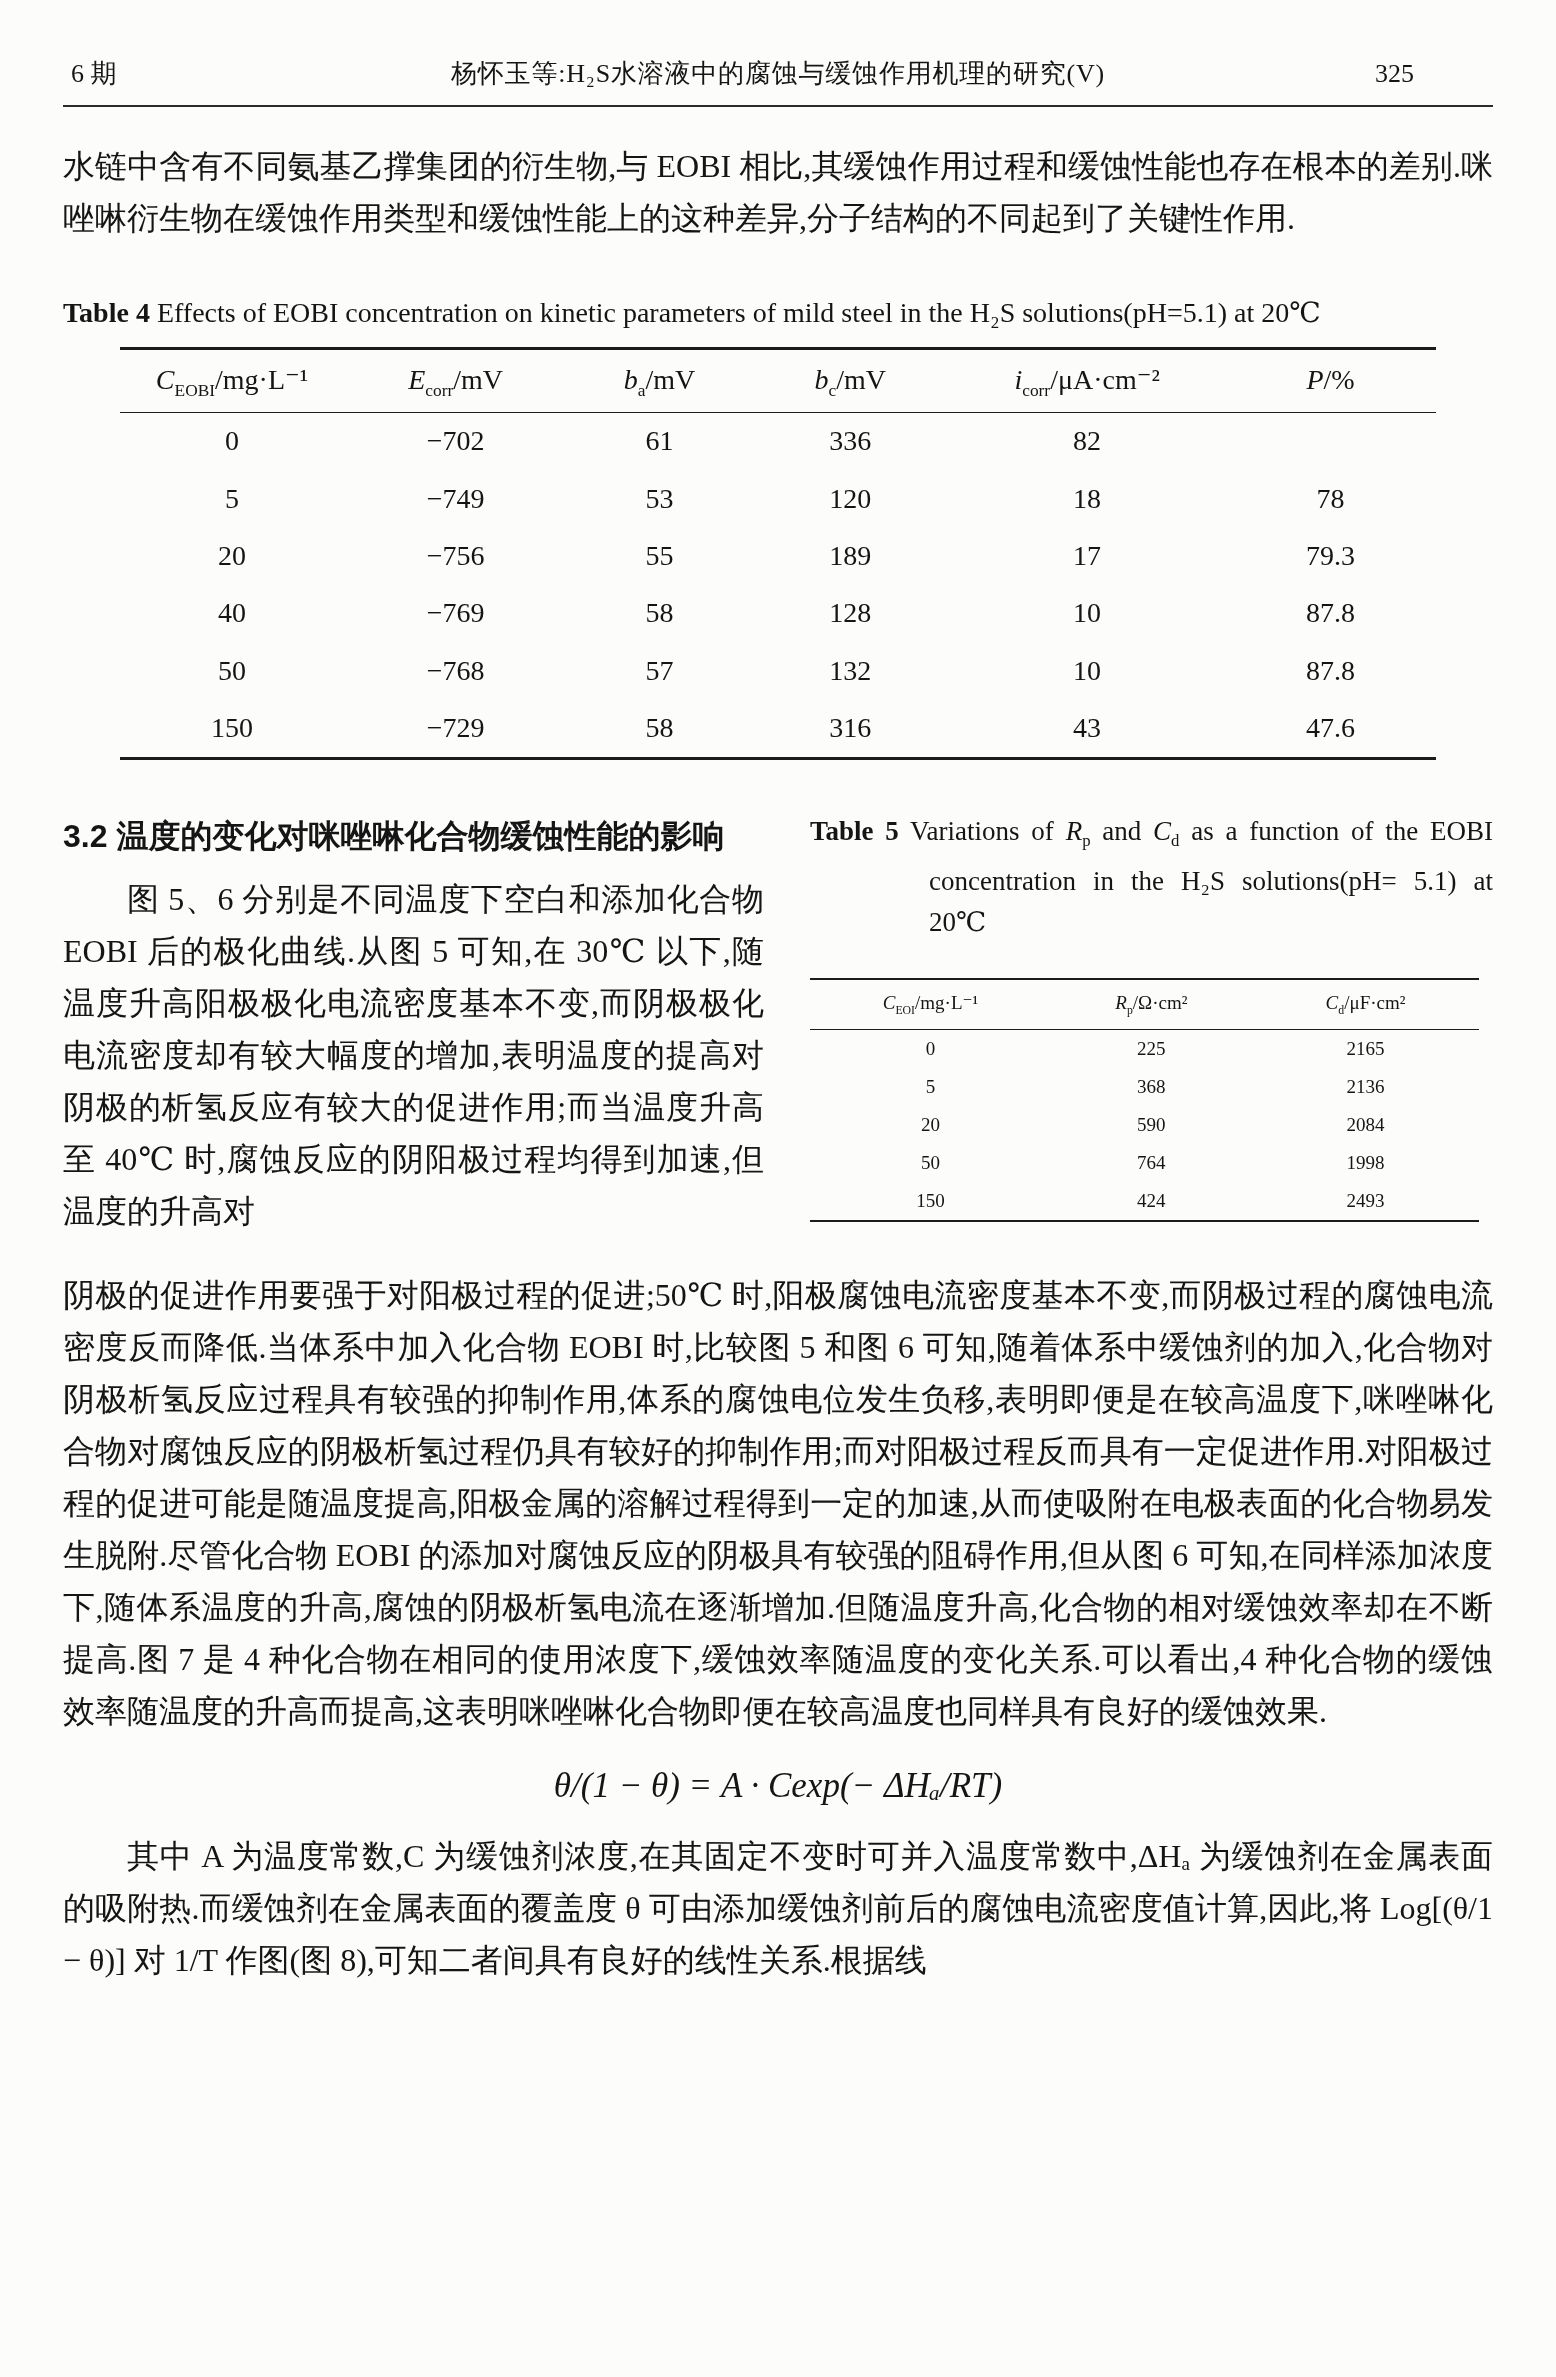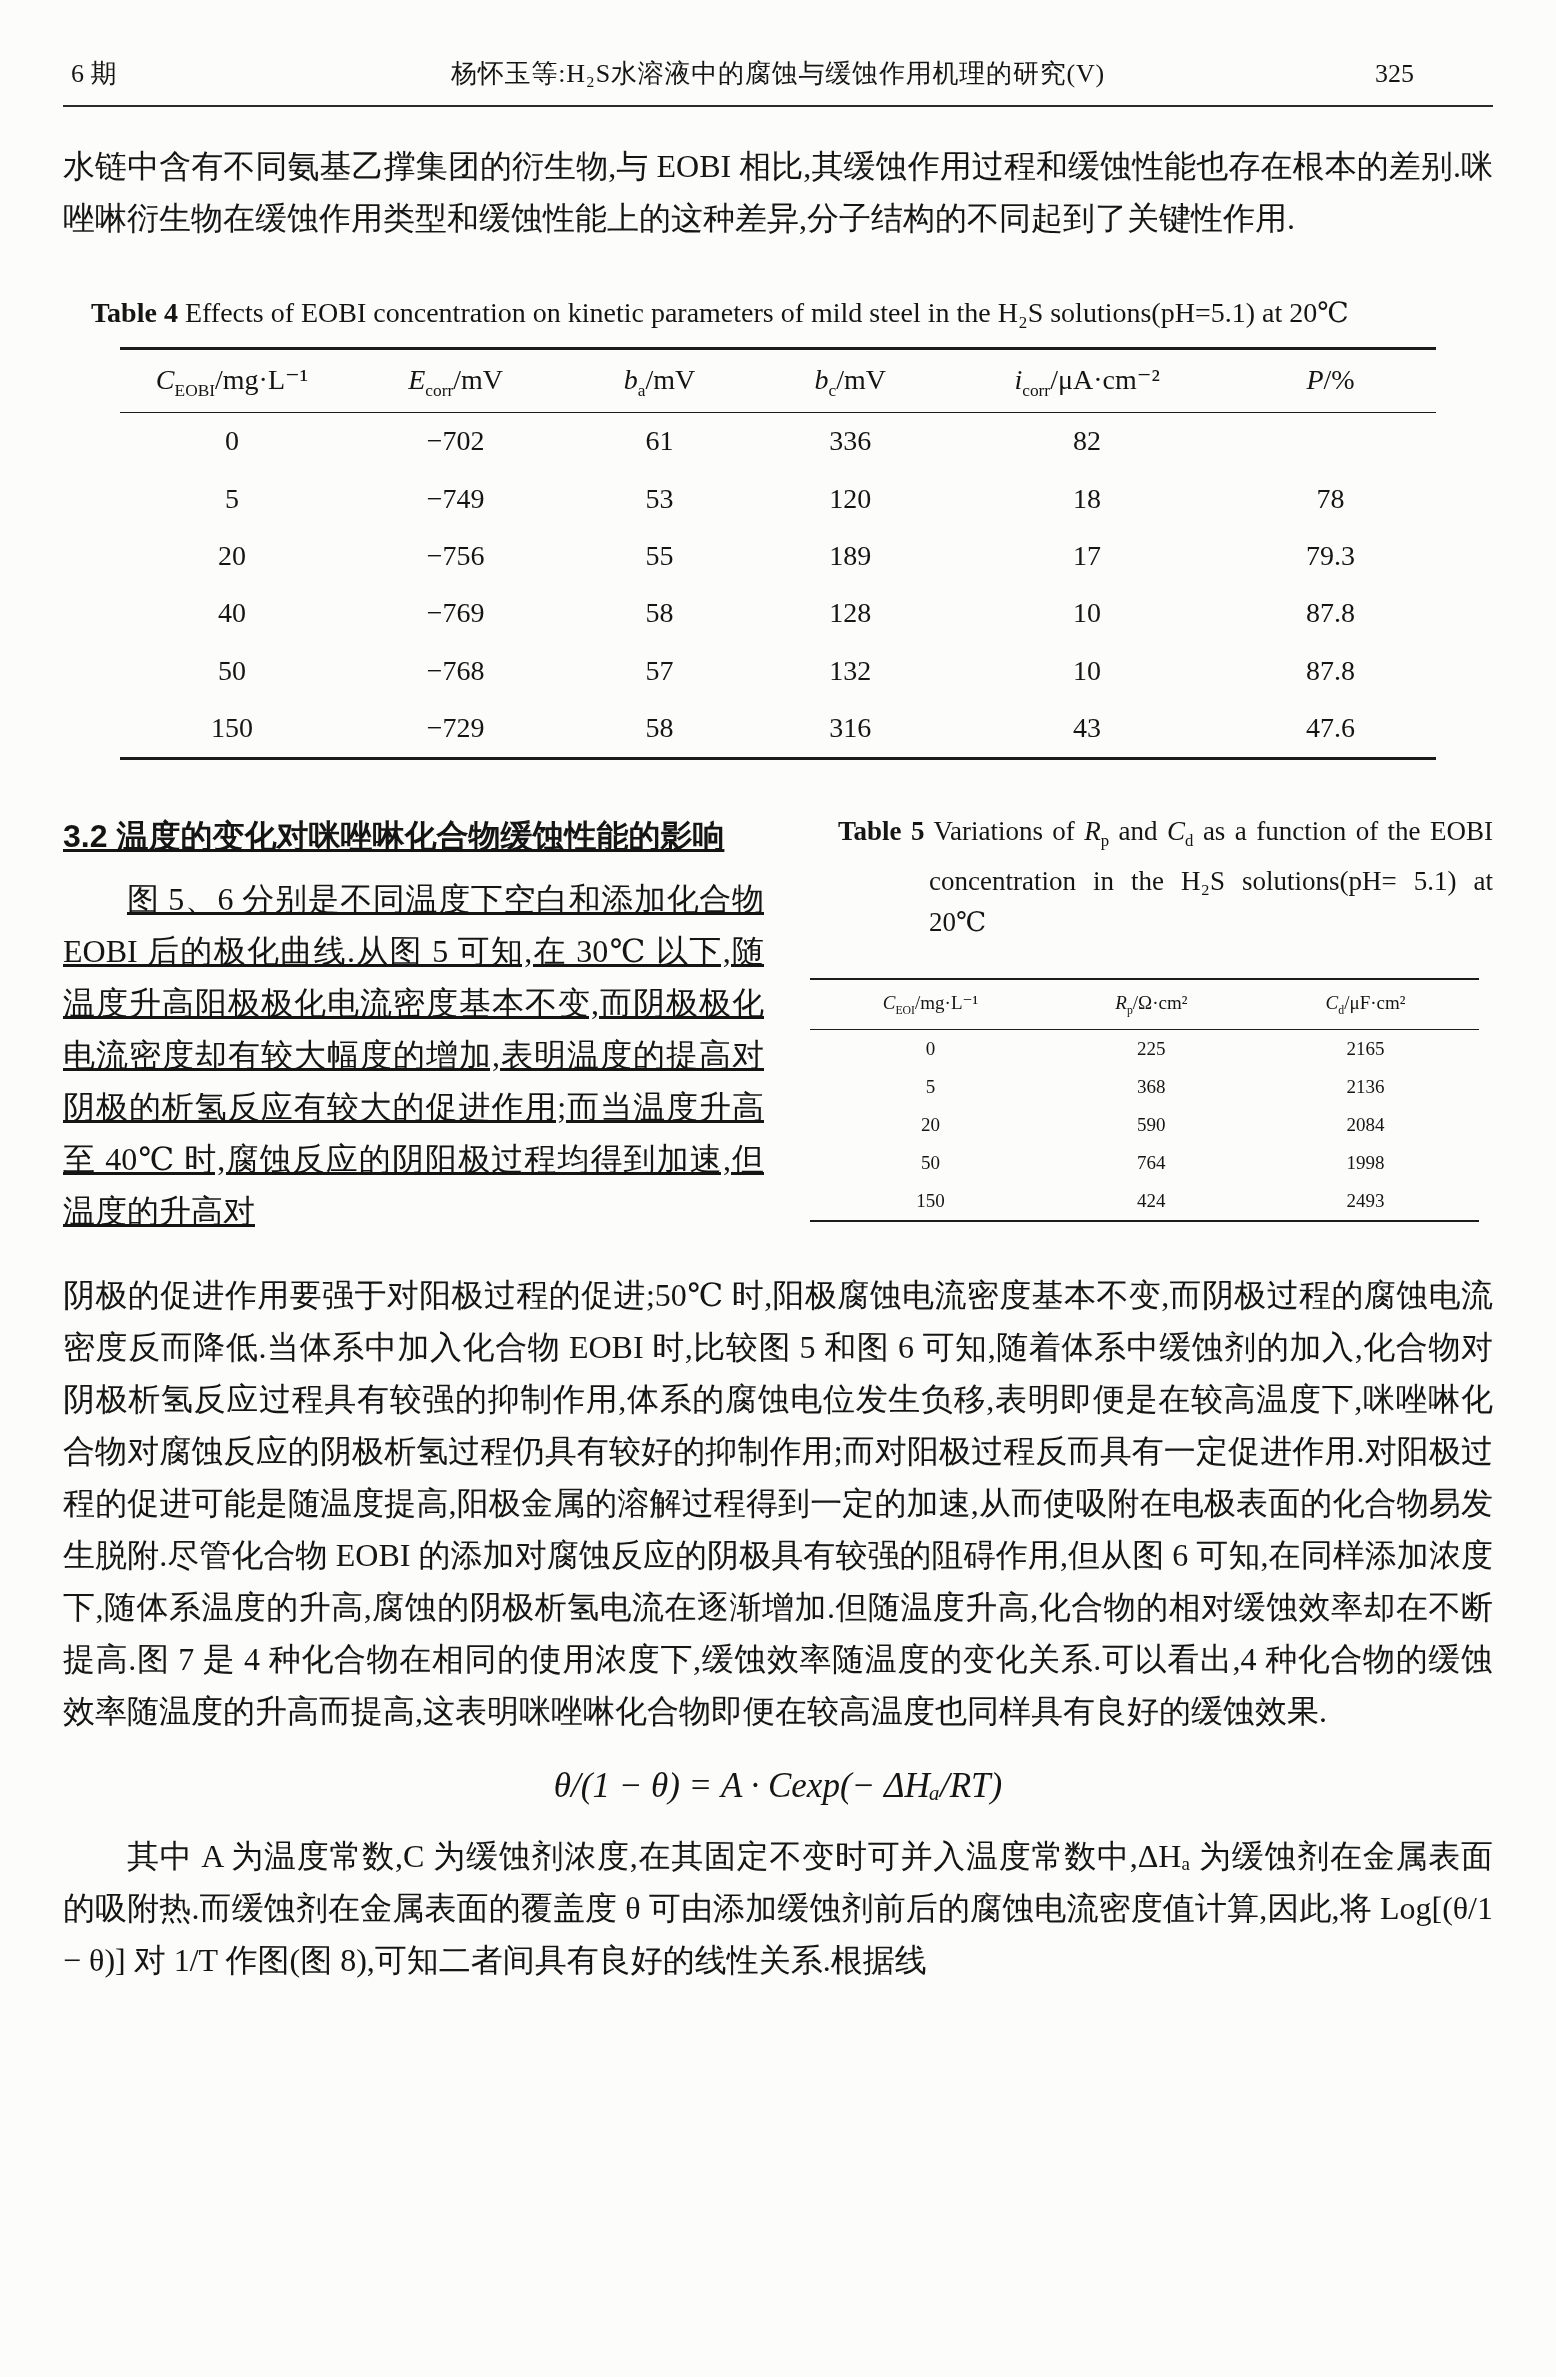--- a/index.html
+++ b/index.html
@@ -19,21 +19,21 @@
   .header .h-center{ flex:1; text-align:center; letter-spacing:0.8px; }
   .header .h-right { width:190px; text-align:right; padding-right:71px; }
 
   
   .body-text { font-size:32px; line-height:52px; text-align:justify; }
   .indent { text-indent:2em; }
   .intro { margin-top:33px; }
 
   
   .t4-caption { margin-top:49px; font-size:28px; line-height:40px; }
-  .t4-caption b, .t5-caption b { font-weight:bold;margin-left:28px; }
+  .t4-caption b, .t5-caption b { font-weight:bold; }
 
   table { border-collapse:collapse; }
   th, td { font-weight:normal; }
   sub { font-size:0.62em; }
   sup { font-size:0.6em; }
 
   
   table.t4 {
     width:92%; margin:14.3px auto 0 auto; font-size:28px;
     border-top:3.2px solid #1c1c1c; border-bottom:3.2px solid #1c1c1c;
@@ -44,21 +44,21 @@
   .t4 td { padding:12.7px 6.3px; text-align:center; }
   .t4 th:nth-child(1), .t4 td:nth-child(1) { width:17%; }
   .t4 th:nth-child(2), .t4 td:nth-child(2) { width:17%; }
   .t4 th:nth-child(3), .t4 td:nth-child(3) { width:14%;text-align:center; }
   .t4 th:nth-child(4), .t4 td:nth-child(4) { width:15%; }
   .t4 th:nth-child(5), .t4 td:nth-child(5) { width:21%; }
   .t4 th:nth-child(6), .t4 td:nth-child(6) { width:16%; }
 
   
   .twocol { display:flex; margin-top:51px; }
-  .col-left { width:701px; flex:0 0 701px;text-decoration:underline; }
+  .col-left { width:701px; flex:0 0 701px; }
   .col-right { flex:1; padding-left:46px; }
   .section-heading {
     font-family:"Liberation Sans","DejaVu Sans",sans-serif;
     font-weight:bold; font-size:32px; line-height:51px; text-align:justify;
   }
   .col-left .body-text { margin-top:11px; }
 
   .t5-caption {
     font-size:27px; line-height:41px;
     padding-left:119px; text-indent:-119px; text-align:justify;

